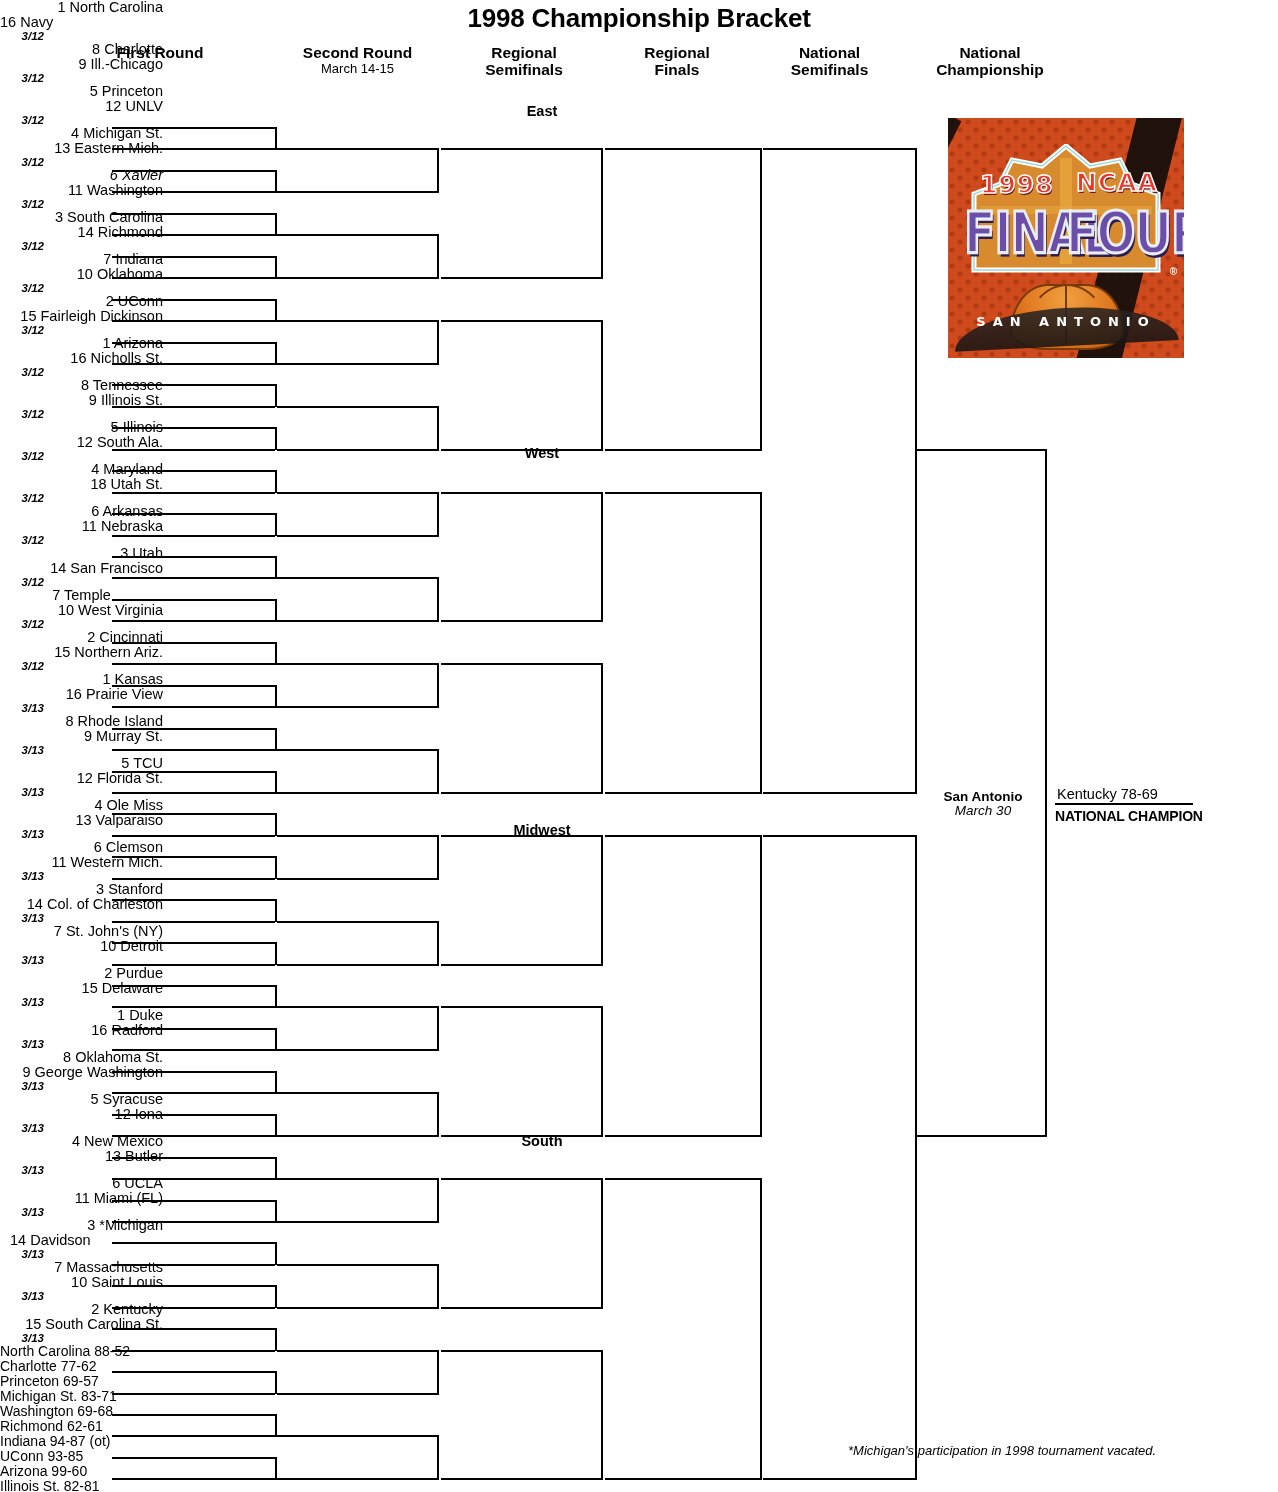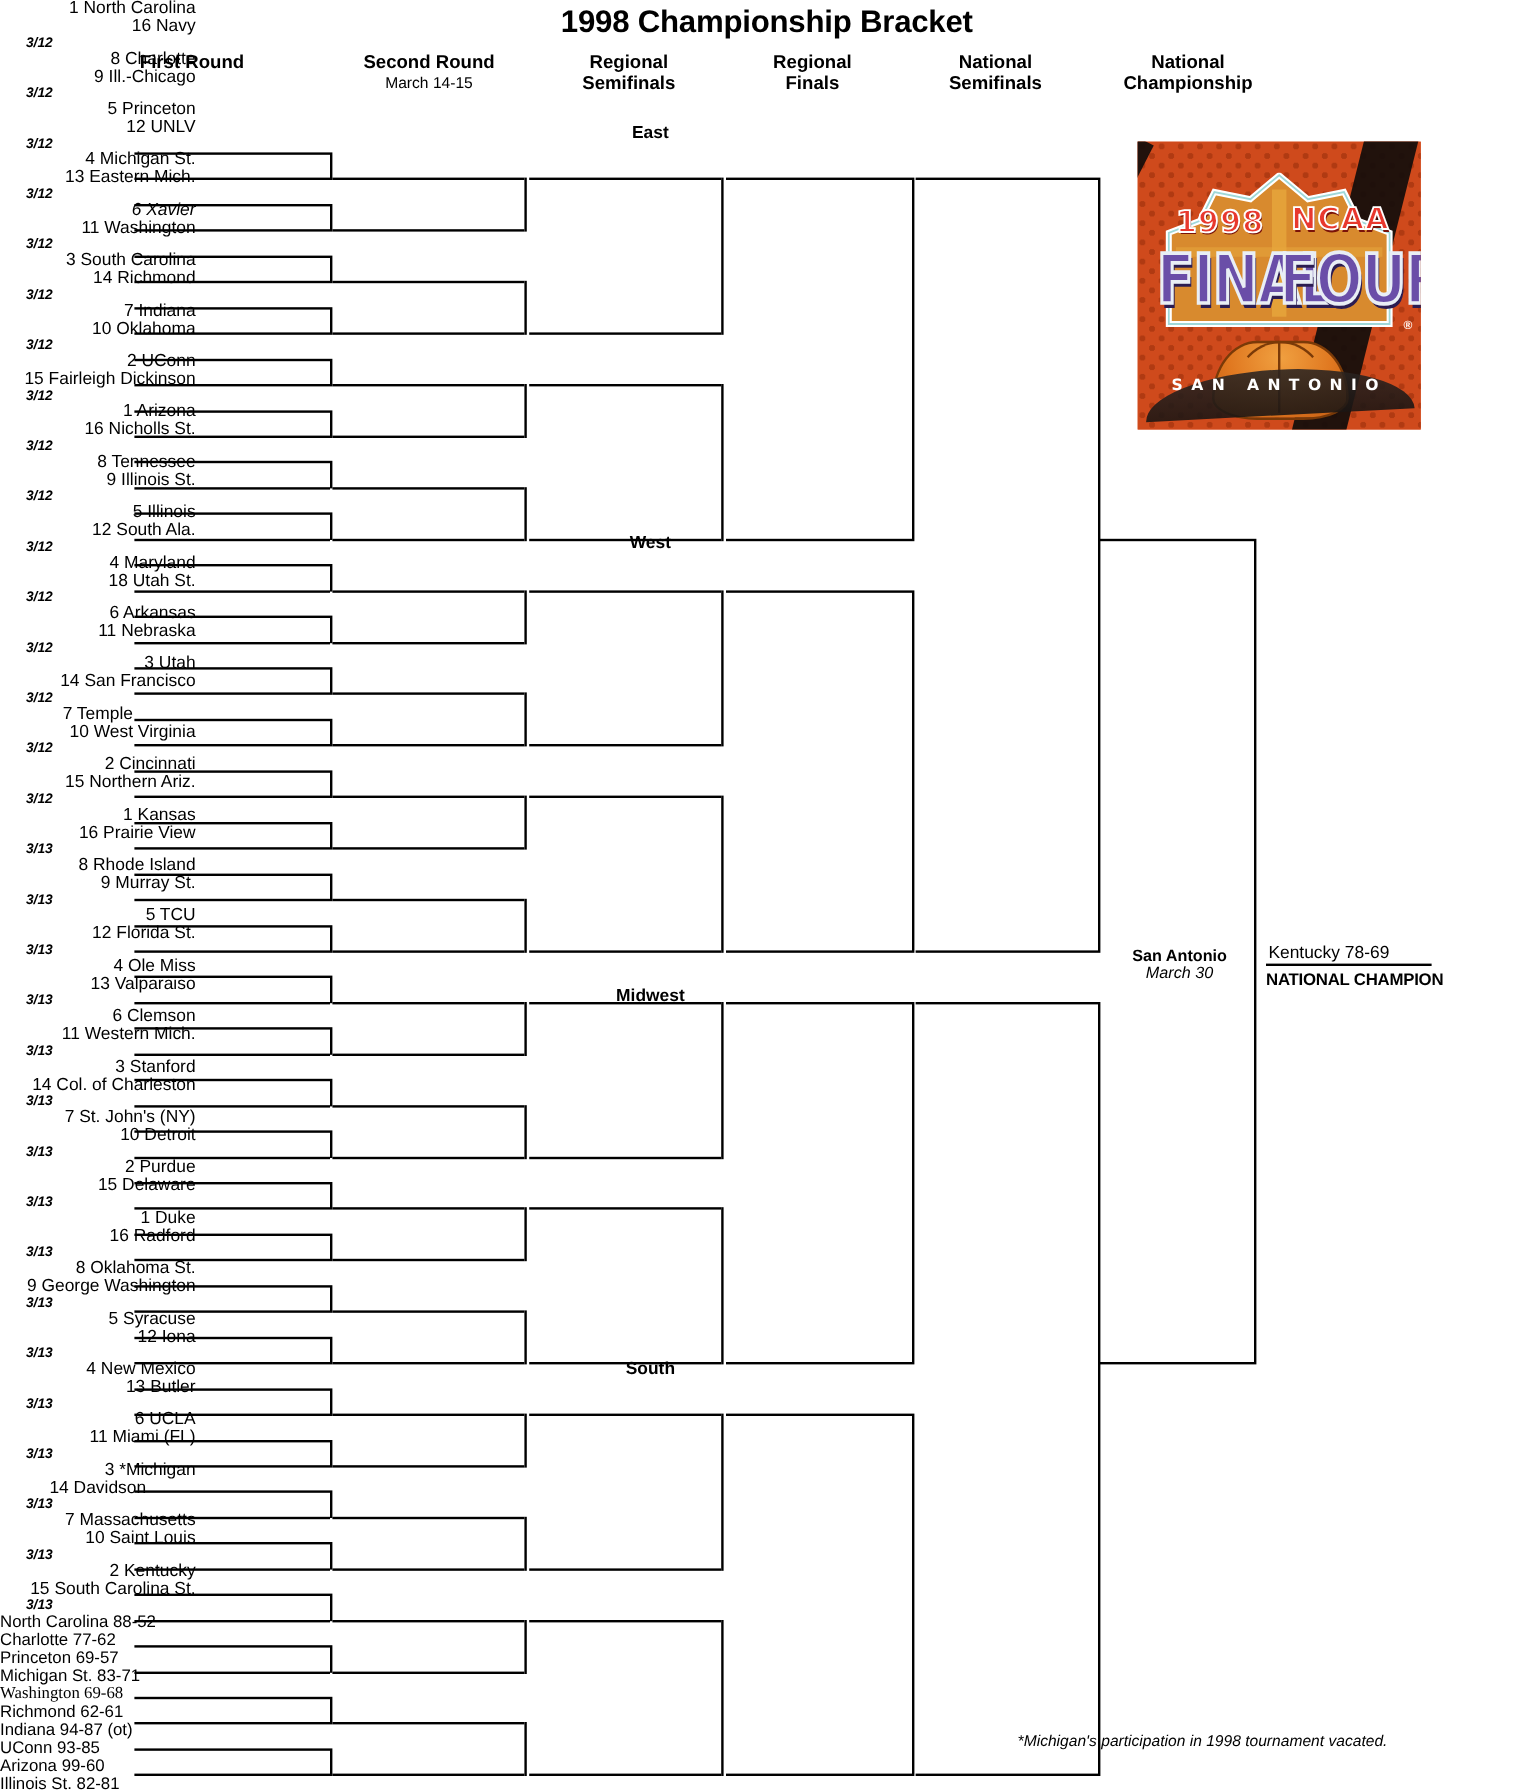--- a/index.html
+++ b/index.html
@@ -180,21 +180,21 @@
   <div id="logo-ball-line"></div>
   <div id="logo-ball-arc"></div>
   <div id="logo-sa-band"></div>
   <div id="logo-sa">SAN ANTONIO</div>
   <div id="logo-reg">®</div>
 </div>
 
 <div class="abs" id="bracket-root" style="left:0;top:0;width:1278px;height:1492px;">
     <div class="seedteam" style="left:110px;top:111px;width:163px;text-align:right;">1 North Carolina</div>
     <div class="h" style="left:112px;top:127px;width:163px;"></div>
-    <div class="seedteam" style="left:110px;top:132.45px;width:163px;text-align:right;">16 Navy</div>
+    <div class="seedteam" style="left:110px;top:132.45px;width:163px;text-align:left;">16 Navy</div>
     <div class="h" style="left:112px;top:148px;width:163px;"></div>
     <div class="date-lbl" style="left:60px;top:130.45px;width:44px;text-align:right;">3/12</div>
     <div class="seedteam" style="left:110px;top:153.9px;width:163px;text-align:right;">8 Charlotte</div>
     <div class="h" style="left:112px;top:170px;width:163px;"></div>
     <div class="seedteam" style="left:110px;top:175.35px;width:163px;text-align:right;">9 Ill.-Chicago</div>
     <div class="h" style="left:112px;top:191px;width:163px;"></div>
     <div class="date-lbl" style="left:60px;top:173.35px;width:44px;text-align:right;">3/12</div>
     <div class="seedteam" style="left:110px;top:196.8px;width:163px;text-align:right;">5 Princeton</div>
     <div class="h" style="left:112px;top:213px;width:163px;"></div>
     <div class="seedteam" style="left:110px;top:218.25px;width:163px;text-align:right;">12 UNLV</div>
@@ -325,21 +325,21 @@
     <div class="seedteam" style="left:110px;top:1290.75px;width:163px;text-align:right;">13 Butler</div>
     <div class="h" style="left:112px;top:1307px;width:163px;"></div>
     <div class="date-lbl" style="left:60px;top:1288.75px;width:44px;text-align:right;">3/13</div>
     <div class="seedteam" style="left:110px;top:1312.2px;width:163px;text-align:right;">6 UCLA</div>
     <div class="h" style="left:112px;top:1328px;width:163px;"></div>
     <div class="seedteam" style="left:110px;top:1333.6499999999999px;width:163px;text-align:right;">11 Miami (FL)</div>
     <div class="h" style="left:112px;top:1350px;width:163px;"></div>
     <div class="date-lbl" style="left:60px;top:1331.6499999999999px;width:44px;text-align:right;">3/13</div>
     <div class="seedteam" style="left:110px;top:1355.1px;width:163px;text-align:right;">3 *Michigan</div>
     <div class="h" style="left:112px;top:1371px;width:163px;"></div>
-    <div class="seedteam" style="left:110px;top:1376.55px;width:163px;text-align:center;">14 Davidson</div>
+    <div class="seedteam" style="left:110px;top:1376.55px;width:163px;text-align:left;padding-left:10px;">14 Davidson</div>
     <div class="h" style="left:112px;top:1393px;width:163px;"></div>
     <div class="date-lbl" style="left:60px;top:1374.55px;width:44px;text-align:right;">3/13</div>
     <div class="seedteam" style="left:110px;top:1398px;width:163px;text-align:right;">7 Massachusetts</div>
     <div class="h" style="left:112px;top:1414px;width:163px;"></div>
     <div class="seedteam" style="left:110px;top:1419.45px;width:163px;text-align:right;">10 Saint Louis</div>
     <div class="h" style="left:112px;top:1435px;width:163px;"></div>
     <div class="date-lbl" style="left:60px;top:1417.45px;width:44px;text-align:right;">3/13</div>
     <div class="seedteam" style="left:110px;top:1440.8999999999999px;width:163px;text-align:right;">2 Kentucky</div>
     <div class="h" style="left:112px;top:1457px;width:163px;"></div>
     <div class="seedteam" style="left:110px;top:1462.35px;width:163px;text-align:right;">15 South Carolina St.</div>
@@ -378,21 +378,21 @@
     <div class="v" style="left:275px;top:1414px;height:23px;"></div>
     <div class="v" style="left:275px;top:1457px;height:23px;"></div>
     <div class="txt" style="left:279px;top:132px;width:160px;text-align:left;">North Carolina 88-52</div>
     <div class="h" style="left:277px;top:148px;width:160px;"></div>
     <div class="txt" style="left:279px;top:175px;width:160px;text-align:left;">Charlotte 77-62</div>
     <div class="h" style="left:277px;top:191px;width:160px;"></div>
     <div class="txt" style="left:279px;top:218px;width:160px;text-align:left;">Princeton 69-57</div>
     <div class="h" style="left:277px;top:234px;width:160px;"></div>
     <div class="txt" style="left:279px;top:261px;width:160px;text-align:left;">Michigan St. 83-71</div>
     <div class="h" style="left:277px;top:277px;width:160px;"></div>
-    <div class="txt" style="left:279px;top:304px;width:160px;text-align:left;font-family:Liberation Serif, serif;">Washington 69-68</div>
+    <div class="txt" style="left:279px;top:304px;width:160px;text-align:left;">Washington 69-68</div>
     <div class="h" style="left:277px;top:320px;width:160px;"></div>
     <div class="txt" style="left:279px;top:347px;width:160px;text-align:left;">Richmond 62-61</div>
     <div class="h" style="left:277px;top:363px;width:160px;"></div>
     <div class="txt" style="left:279px;top:390px;width:160px;text-align:left;">Indiana 94-87 (ot)</div>
     <div class="h" style="left:277px;top:406px;width:160px;"></div>
     <div class="txt" style="left:279px;top:433px;width:160px;text-align:left;">UConn 93-85</div>
     <div class="h" style="left:277px;top:449px;width:160px;"></div>
     <div class="txt" style="left:279px;top:476px;width:160px;text-align:left;">Arizona 99-60</div>
     <div class="h" style="left:277px;top:492px;width:160px;"></div>
     <div class="txt" style="left:279px;top:519px;width:160px;text-align:left;">Illinois St. 82-81</div>

